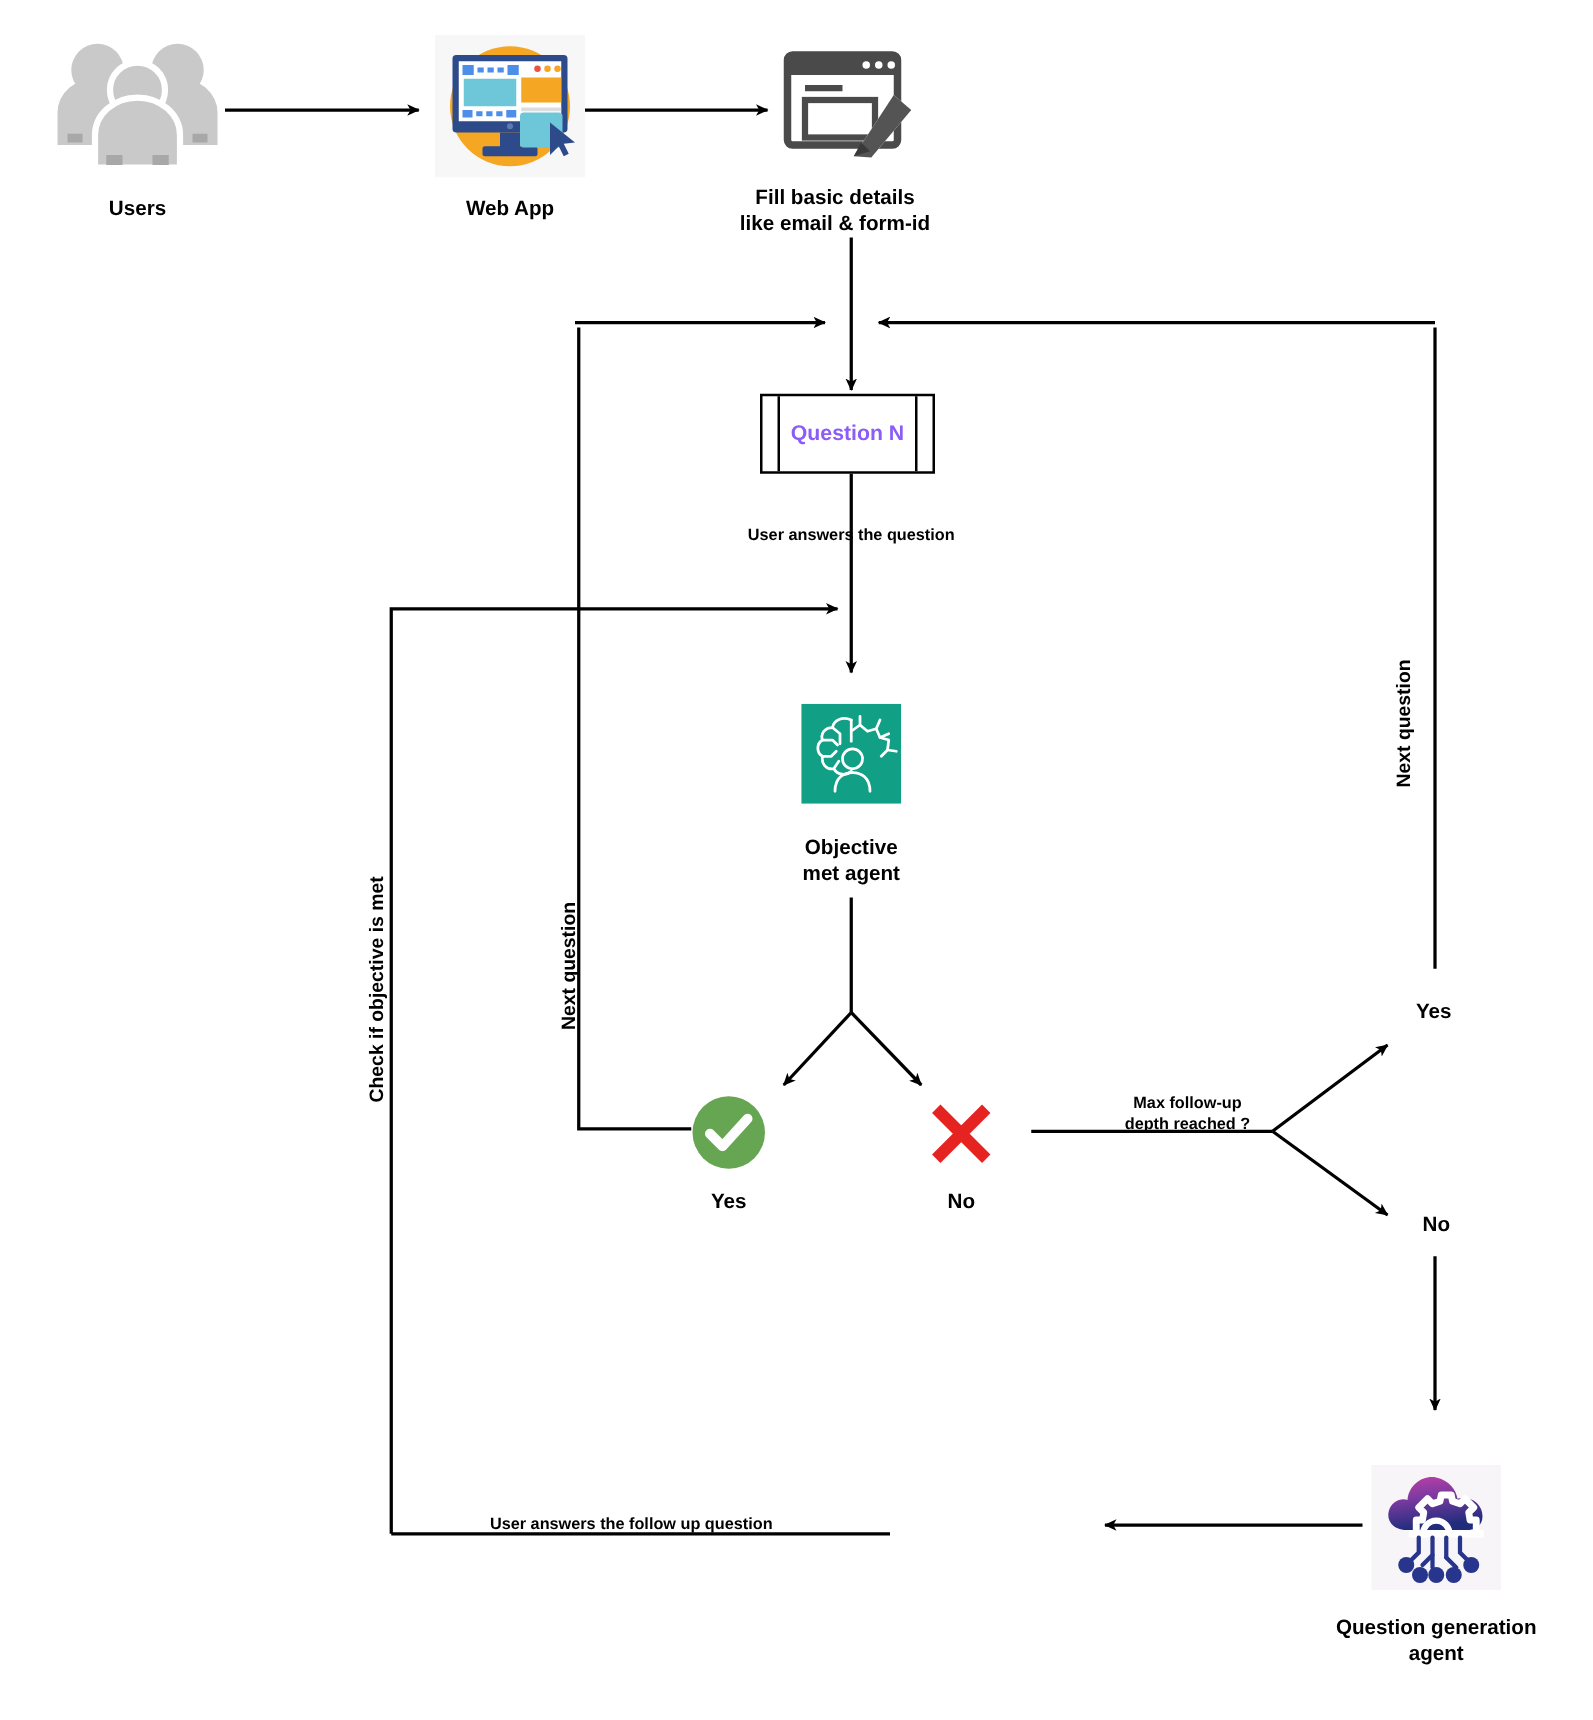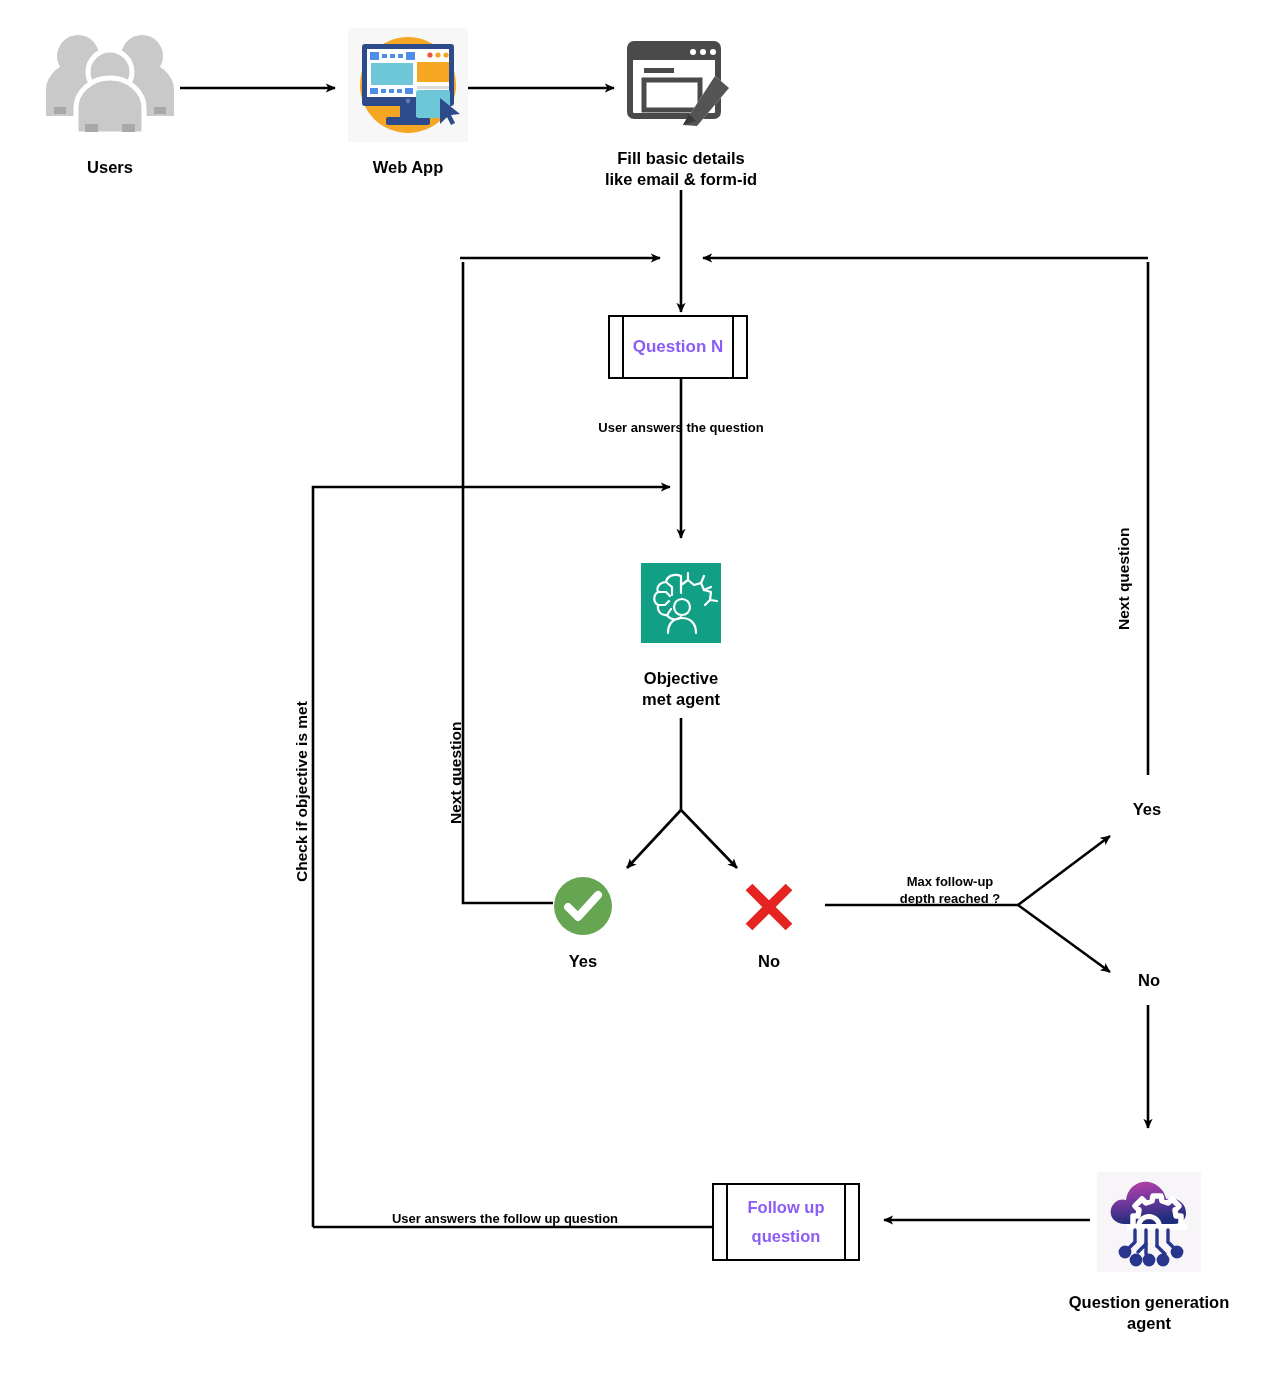--- a/index.html
+++ b/index.html
@@ -168,21 +168,21 @@
       </g>
       <rect x="19" y="30" width="30" height="5" fill="#4a4a4a"></rect>
       <rect x="19" y="42" width="56" height="30" fill="none" stroke="#4a4a4a" stroke-width="5"></rect>
       <g transform="translate(0,0)">
         <path d="M90,38 L104,50 L72,88 L58,87 Z" fill="#ffffff"></path>
         <path d="M90,38 L104,50 L72,88 L58,87 Z" fill="#545454"></path>
         <path d="M58,87 L64,76 L71,83 Z" fill="#3a3a3a"></path>
       </g>
     </svg>
   </div>
-  <div class="lbl lbl-16" style="left:571px;top:148px;width:220px;">Fill basic details
+  <div class="lbl lbl-16" style="left:558px;top:148px;width:220px;">Fill basic details
 like email &amp; form-id</div>
 
   <div class="proc-box" style="left:608px;top:315px;width:140px;height:64px;">
     <span class="proc-bar" style="left:12px;"></span>
     <span class="proc-bar" style="right:12px;"></span>
     <span class="proc-text">Question N</span>
   </div>
 
   <div class="lbl lbl-15" style="left:521px;top:401px;width:320px;">User answers the question</div>
 
@@ -263,26 +263,20 @@
         <circle cx="39" cy="88" r="6.4"></circle>
         <circle cx="52" cy="88" r="6.4"></circle>
         <circle cx="66" cy="88" r="6.4"></circle>
         <circle cx="80" cy="80" r="6.4"></circle>
       </g>
     </svg>
   </div>
   <div class="lbl lbl-16" style="left:1049px;top:1292px;width:200px;">Question generation
 agent</div>
 
-  <div class="proc-box" style="left:712px;top:1183px;width:148px;height:78px;">
-    <span class="proc-bar" style="left:12px;"></span>
-    <span class="proc-bar" style="right:12px;"></span>
-    <span class="proc-text" style="line-height:1.75;font-size:16.5px;">Follow up
-question</span>
-  </div>
 
   <div class="lbl lbl-15" style="left:335px;top:1192px;width:340px;">User answers the follow up question</div>
 
   <div class="vlabel" style="left:293px;top:882px;transform:rotate(-90deg);">Check if objective is met</div>
   <div class="vlabel" style="left:447px;top:824px;transform:rotate(-90deg);">Next question</div>
   <div class="vlabel" style="left:1115px;top:630px;transform:rotate(-90deg);">Next question</div>
 
 </div>
 
 </body></html>

